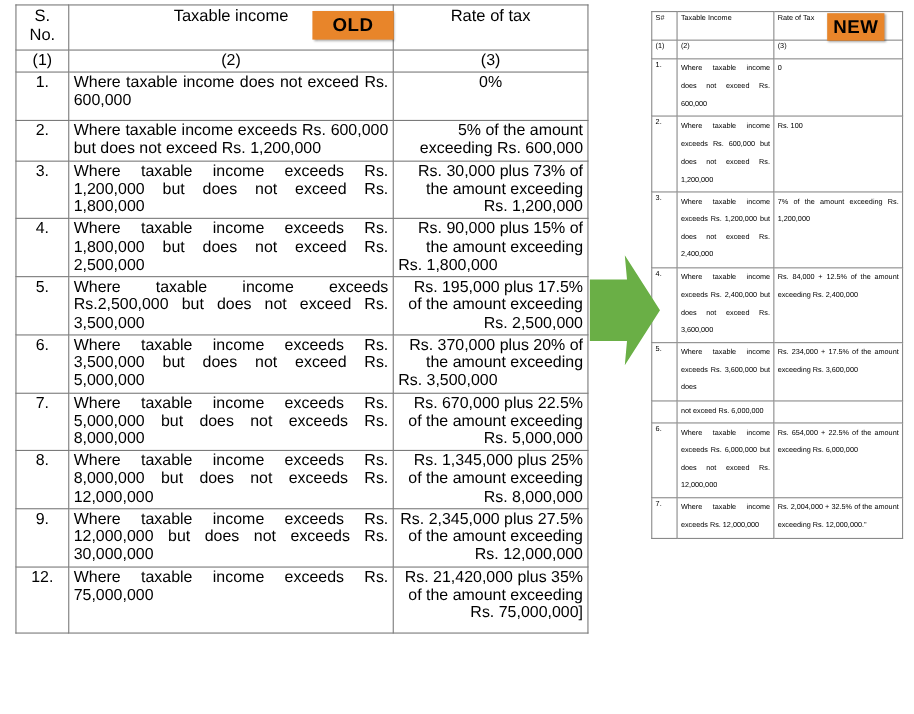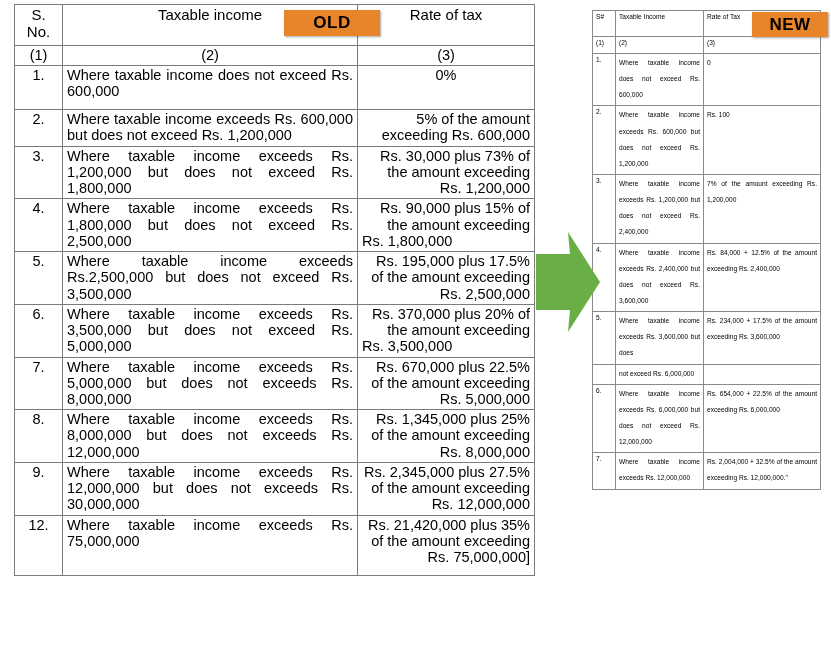--- a/index.html
+++ b/index.html
@@ -110,28 +110,28 @@
     align-items: center;
     justify-content: center;
     font-weight: bold;
     color: #000000;
     box-shadow: 1px 1px 2px rgba(0,0,0,0.35);
     letter-spacing: 0.5px;
   }
   #badge-old {
     left: 284px;
     top: 10px;
-    width: 96px;
+    width: 74px;
     height: 26px;
     font-size: 17px;
   }
   #badge-new {
     left: 752px;
     top: 12px;
-    width: 76px;
+    width: 52px;
     height: 25px;
     font-size: 17px;
   }
 
   
   #green-arrow {
     position: absolute;
     left: 536px;
     top: 232px;
     width: 64px;

